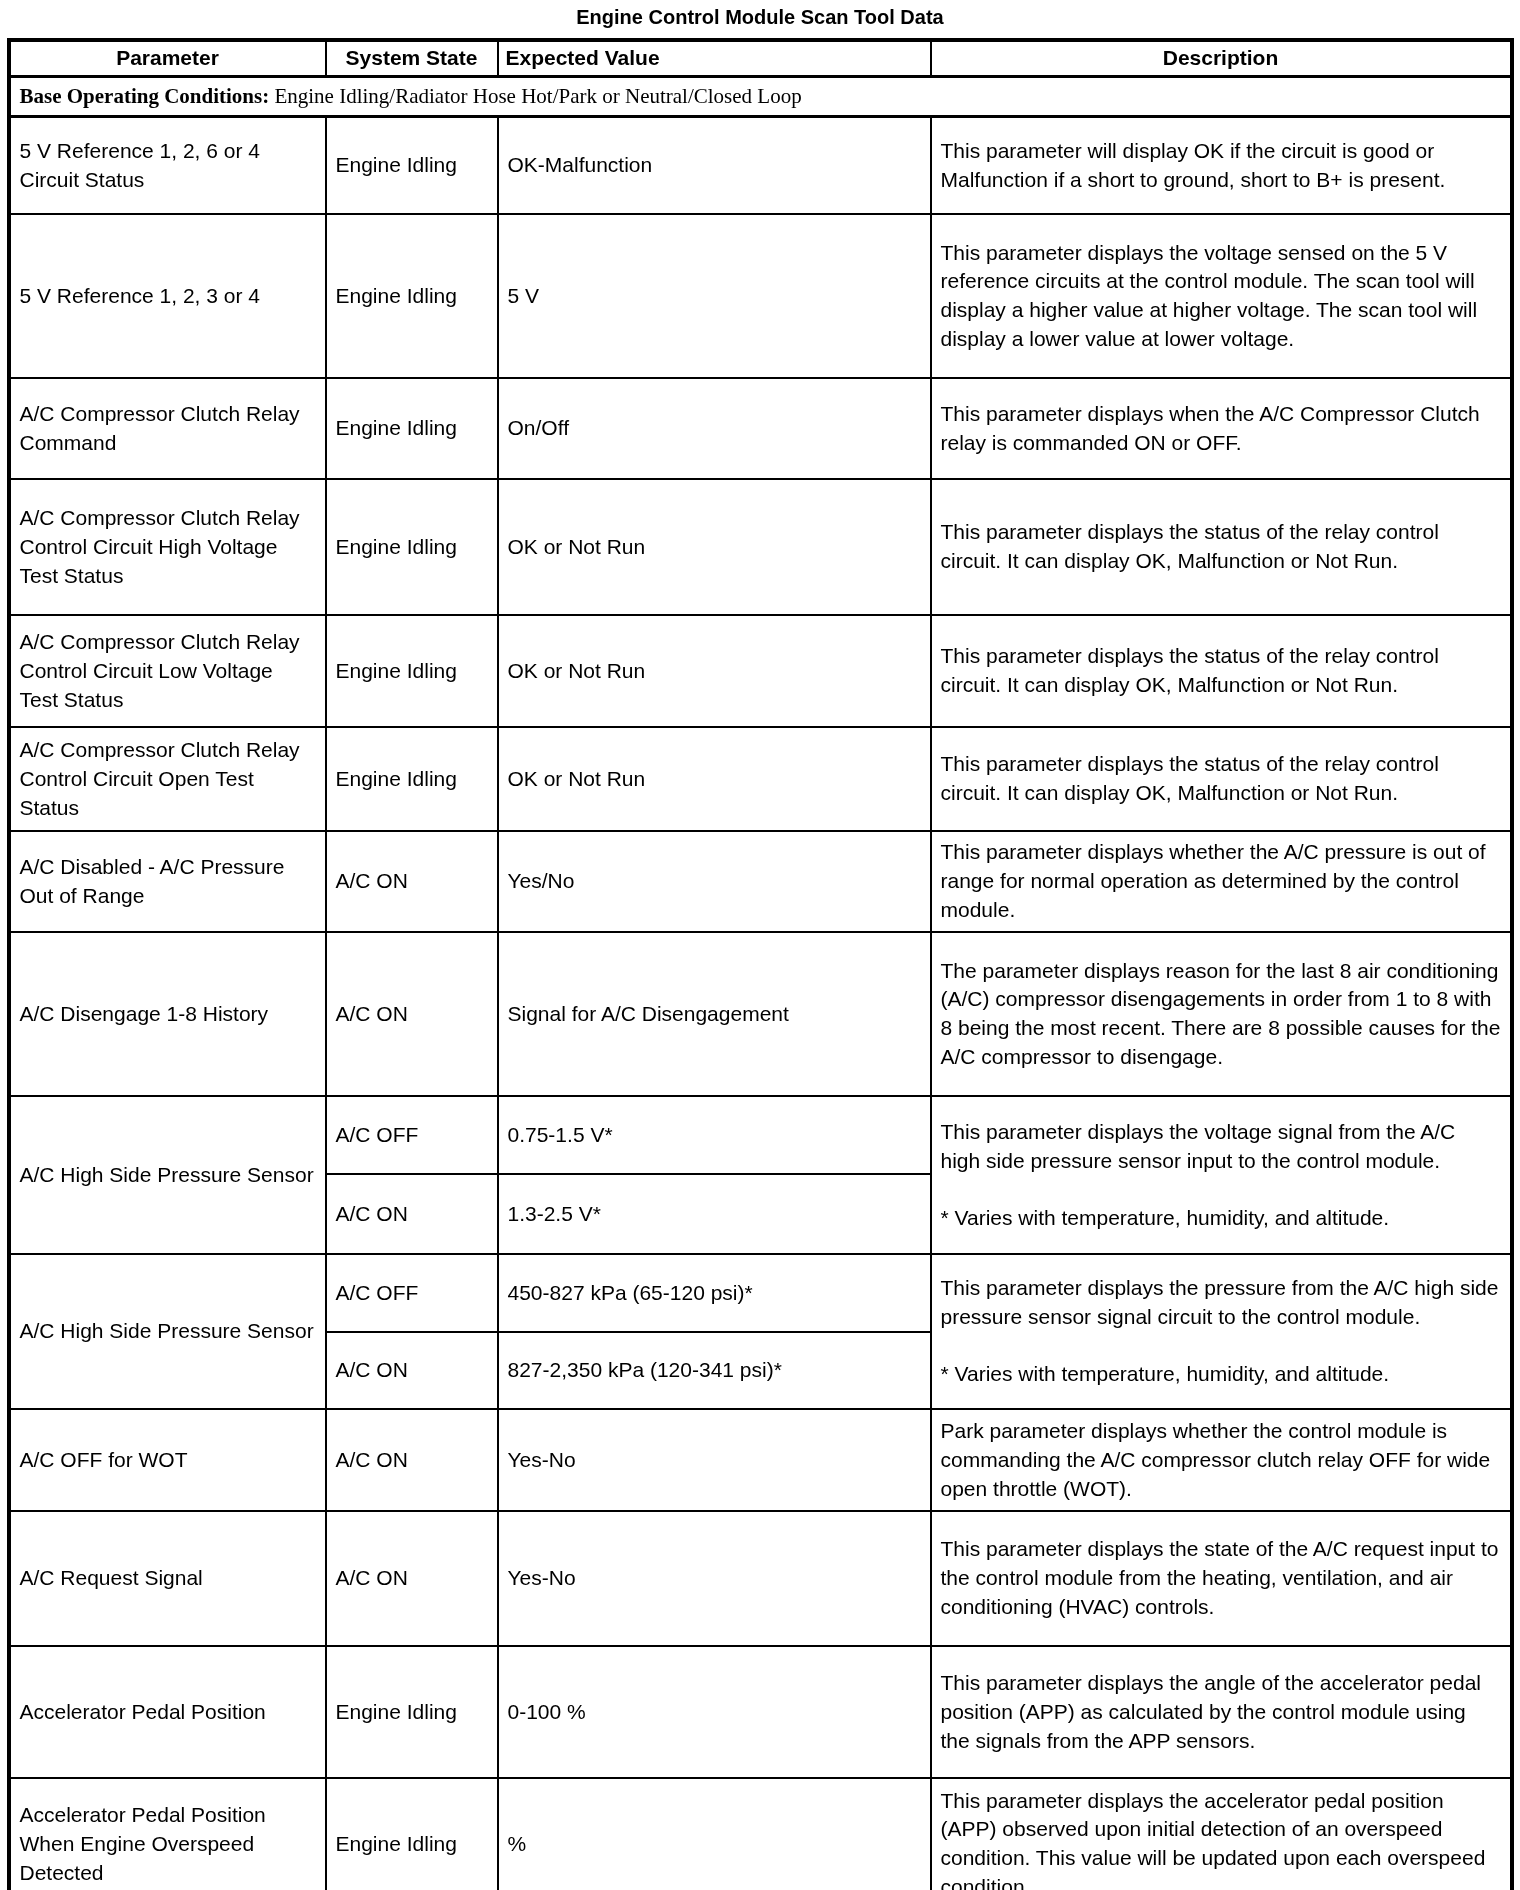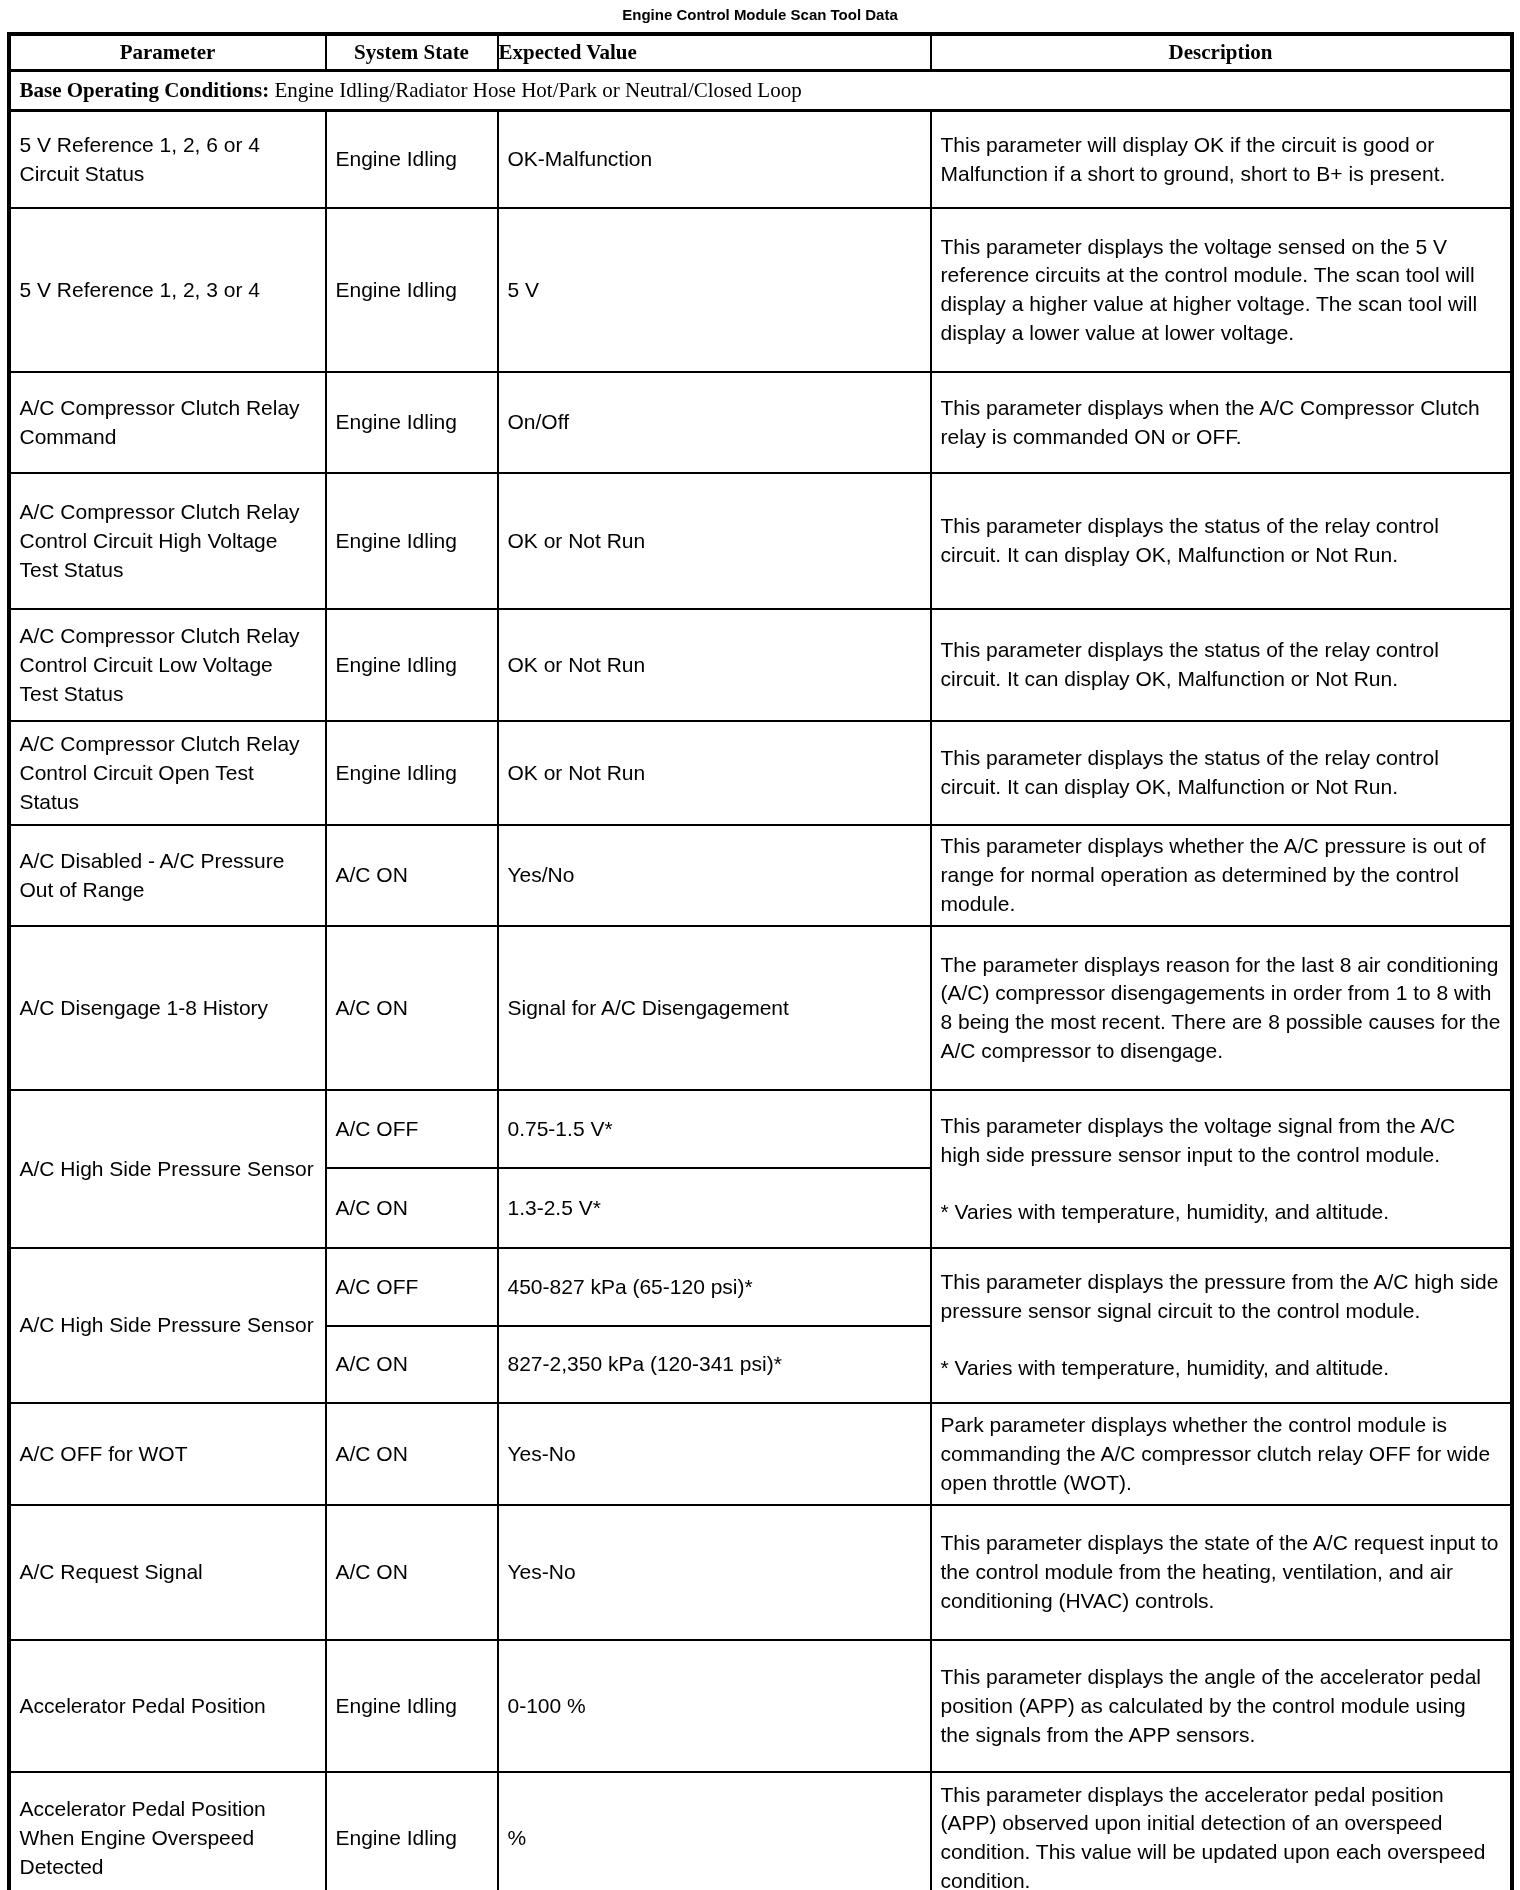--- a/index.html
+++ b/index.html
@@ -10,21 +10,21 @@
   body {
     width: 1520px;
     height: 1890px;
     overflow: hidden;
     font-family: "Liberation Sans", sans-serif;
     color: #000;
   }
   .title {
     text-align: center;
     font-weight: bold;
-    font-size: 15px;
+    font-size: 20px;
     padding: 6px 0 9px 0;
   }
   table.scan {
     table-layout: fixed;
     width: 1503px;
     margin: 0 auto;
     border-collapse: collapse;
     border: 4px solid #000;
   }
   col.c-param { width: 317px; }
@@ -37,23 +37,22 @@
     font-size: 21px;
     line-height: 1.38;
     vertical-align: middle;
     padding: 5px 9px;
     word-wrap: break-word;
   }
   thead tr { height: 36px; }
   thead th {
     font-weight: bold;
     text-align: center;
-    padding: 2px 0;
+    padding: 2px 7px;
     border-bottom: 3px solid #000;
-    font-family: Liberation Serif, serif;
   }
   thead th.left { text-align: left; }
 
   tr.base-row { height: 37px; }
   tr.base-row td {
     border-bottom: 3px solid #000;
     padding: 4px 9px;
     font-family: Liberation Serif, serif;
   }
   tr.base-row .b { font-weight: bold; }

